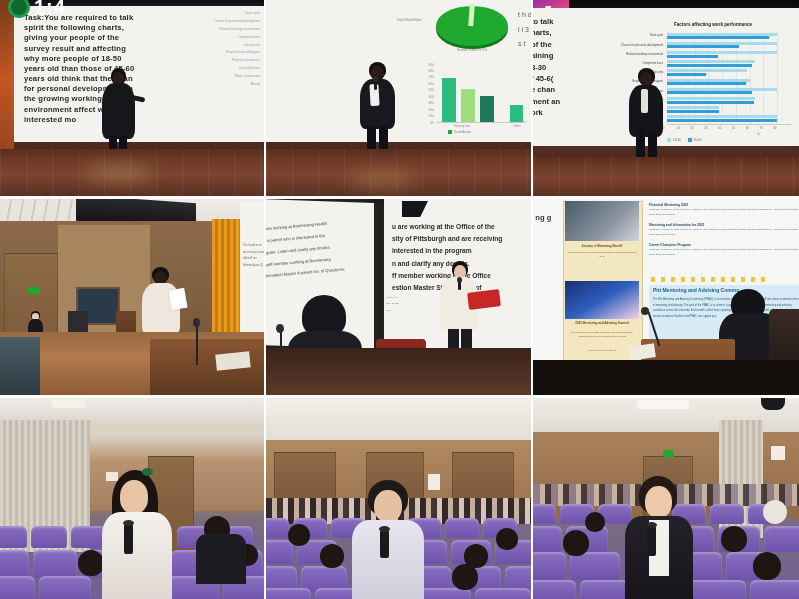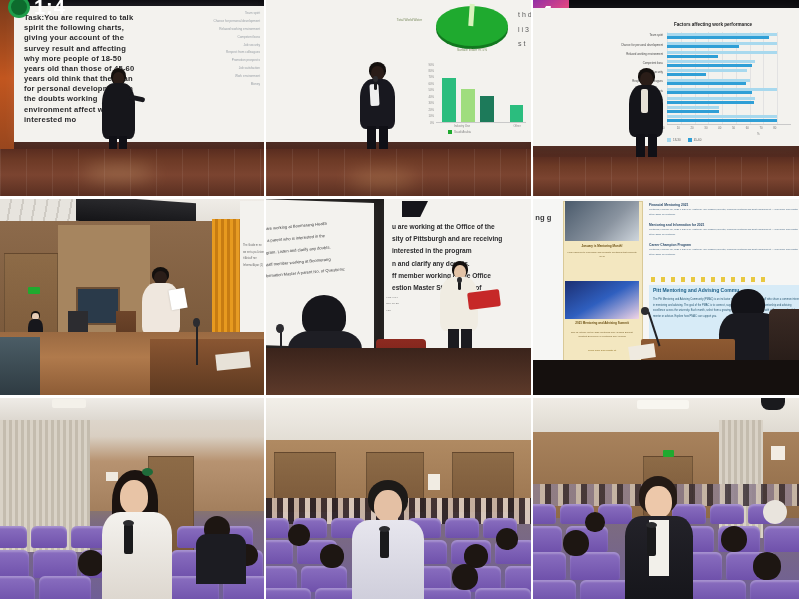--- a/index.html
+++ b/index.html
@@ -60,27 +60,27 @@
 
   <div class="cell" style="left:0;top:0;width:264px;height:196px;">
     <div class="stage-dark"></div>
     <div class="ceiling"></div>
     <div style="position:absolute;left:0;top:0;width:14px;height:196px;background:linear-gradient(180deg,#7a3a1b,#c2561f 40%,#7c3c1d);"></div>
 
     <div class="screen" style="left:14px;top:6px;width:250px;height:136px;"></div>
     <div class="screen-txt" style="left:24px;top:13px;width:148px;font-size:7.6px;color:#2a2a2c;font-weight:600;" id="p1lines">
         <div>Task:You are required to talk</div>
         <div>spirit the following charts,</div>
-        <div>giving your account of the</div>
+        <div>giving your people of the</div>
         <div>survey result and affecting</div>
         <div>why more people of 18-50</div>
         <div>years old than those of 45-60</div>
         <div>years old think that the chan</div>
         <div>for personal development an</div>
-        <div>the doubts working</div>
+        <div>the growing working</div>
         <div>environment affect work</div>
         <div>interested mo</div>
       </div>
 
     <div style="position:absolute;left:176px;top:10px;width:84px;font-size:3.1px;color:#9aa0a6;text-align:right;line-height:2.55;" id="p1side">
         <div>Team spirit</div>
         <div>Chance for personal development</div>
         <div>Relaxed working environment</div>
         <div>Competent boss</div>
         <div>Job security</div>
@@ -164,20 +164,31 @@
     <div class="glow" style="left:82px;top:172px;width:68px;height:14px;background:#c08a5b;"></div>
   </div>
 
   <div class="cell" style="left:533px;top:0;width:266px;height:196px;">
     <div class="stage-dark"></div>
     <div style="position:absolute;left:0;right:0;top:0;height:10px;background:#0a0a0d;"></div>
 
     <div style="position:absolute;left:-2px;top:0;width:38px;height:34px;background:linear-gradient(135deg,#8e2fa8,#e0407f 60%,#5b2d9e);"></div>
     <div class="badge" style="left:4px;top:1px;font-size:30px;line-height:30px;">4</div>
     <div class="screen" style="left:-6px;top:8px;width:272px;height:138px;"></div>
+    <div id="p3lines" style="position:absolute;left:-2px;top:16px;width:42px;font-size:7.6px;color:#2a2a2c;font-weight:600;line-height:1.5;">
+        <div>to talk</div>
+        <div>harts,</div>
+        <div>of the</div>
+        <div>aining</div>
+        <div>8-30</div>
+        <div>f 45-6(</div>
+        <div>e chan</div>
+        <div>ment an</div>
+        <div>ork</div>
+      </div>
 
     <div style="position:absolute;left:74px;top:22px;width:186px;height:124px;">
       <div class="chart-title" style="left:26px;top:0;width:160px;font-size:4.6px;">Factors affecting work performance</div>
       <div id="p3bars" style="position:absolute;left:60px;top:10px;right:2px;height:92px;">
           <div class="gridv" style="left: 0%; top: 0px; height: 92px;"></div>
           <div class="gridv" style="left: 11.1111%; top: 0px; height: 92px;"></div>
           <div class="gridv" style="left: 22.2222%; top: 0px; height: 92px;"></div>
           <div class="gridv" style="left: 33.3333%; top: 0px; height: 92px;"></div>
           <div class="gridv" style="left: 44.4444%; top: 0px; height: 92px;"></div>
           <div class="gridv" style="left: 55.5556%; top: 0px; height: 92px;"></div>

